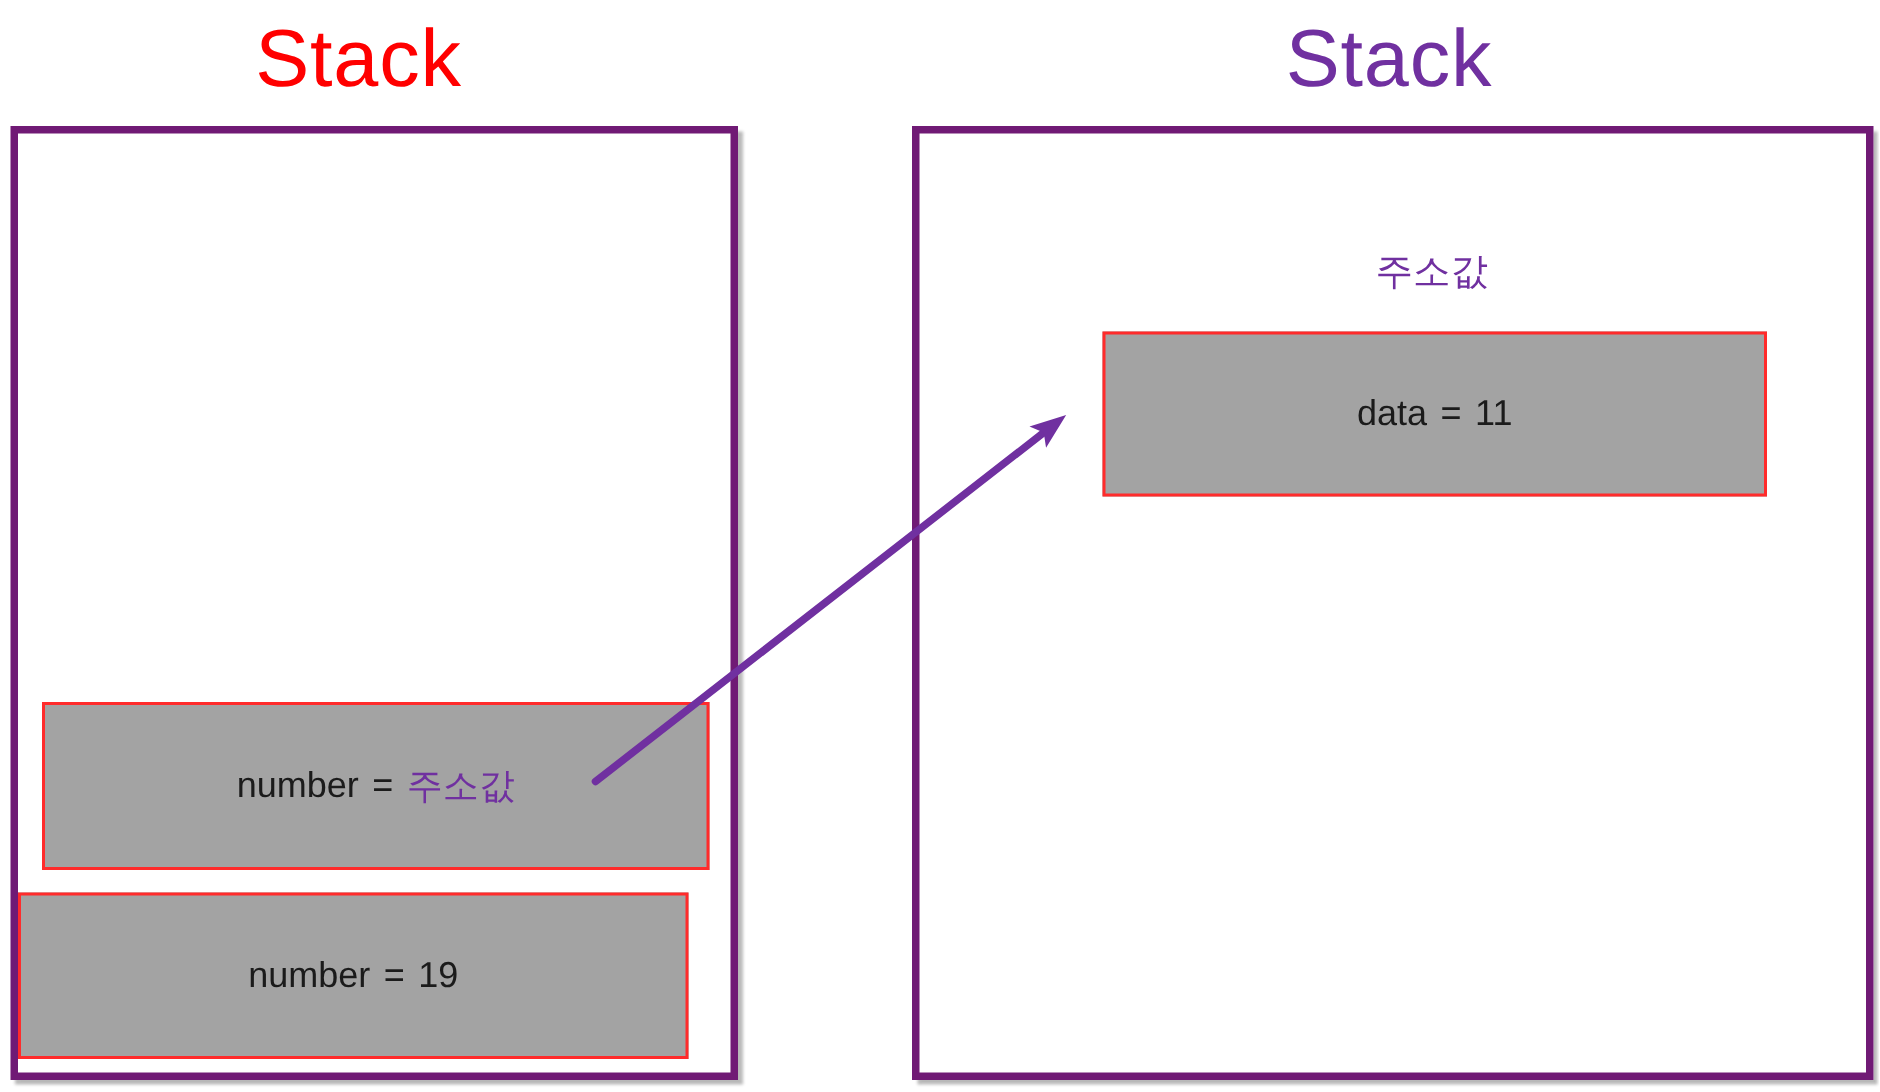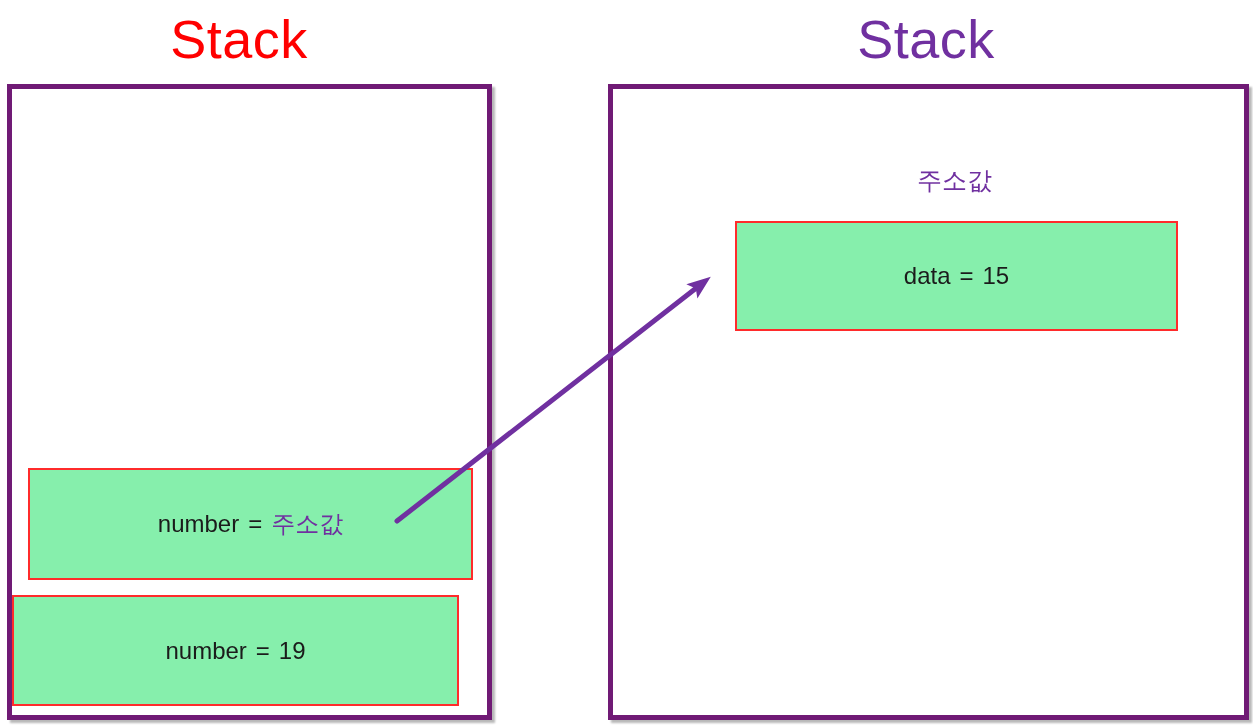--- a/index.html
+++ b/index.html
@@ -29,21 +29,21 @@
     background: #ffffff;
     border: 5px solid #701a75;
     box-shadow: 3px 3px 2px rgba(0,0,0,0.28);
   }
   .stack-container { left: 7px;   width: 475px; height: 626px; }
   .heap-container  { left: 608px; width: 631px; height: 626px; }
 
   .cell {
     position: absolute;
     border: 2px solid #ff2b2b;
-    background: #86efac;
+    background: #a3a3a3;
     display: flex;
     align-items: center;
     justify-content: center;
     font-size: 24px;
     color: #1b1b1b;
     white-space: nowrap;
   }
   .cell .eq { margin: 0 9px; }
 
   .frame-mydata { left: 16px; top: 379px; width: 441px; height: 108px; }
@@ -92,21 +92,21 @@
 
   </div>
 
   <div class="mem-container heap-container">
 
     <div class="heap-address-label" style="color: rgb(112, 48, 160);">주소값</div>
 
     <div class="cell heap-object">
       <span>data</span>
       <span class="eq">=</span>
-      <span>15</span>
+      <span>11</span>
     </div>
 
   </div>
 
   <svg class="arrow-overlay" width="1253" height="728" viewBox="0 0 1253 728" xmlns="http://www.w3.org/2000/svg">
     <defs>
       <marker id="arrowhead" markerUnits="userSpaceOnUse" markerWidth="26" markerHeight="22" refX="4" refY="10" orient="auto">
         <path d="M0,1 L24,10 L0,19 L5,10 Z" fill="#7030a0"></path>
       </marker>
     </defs>

